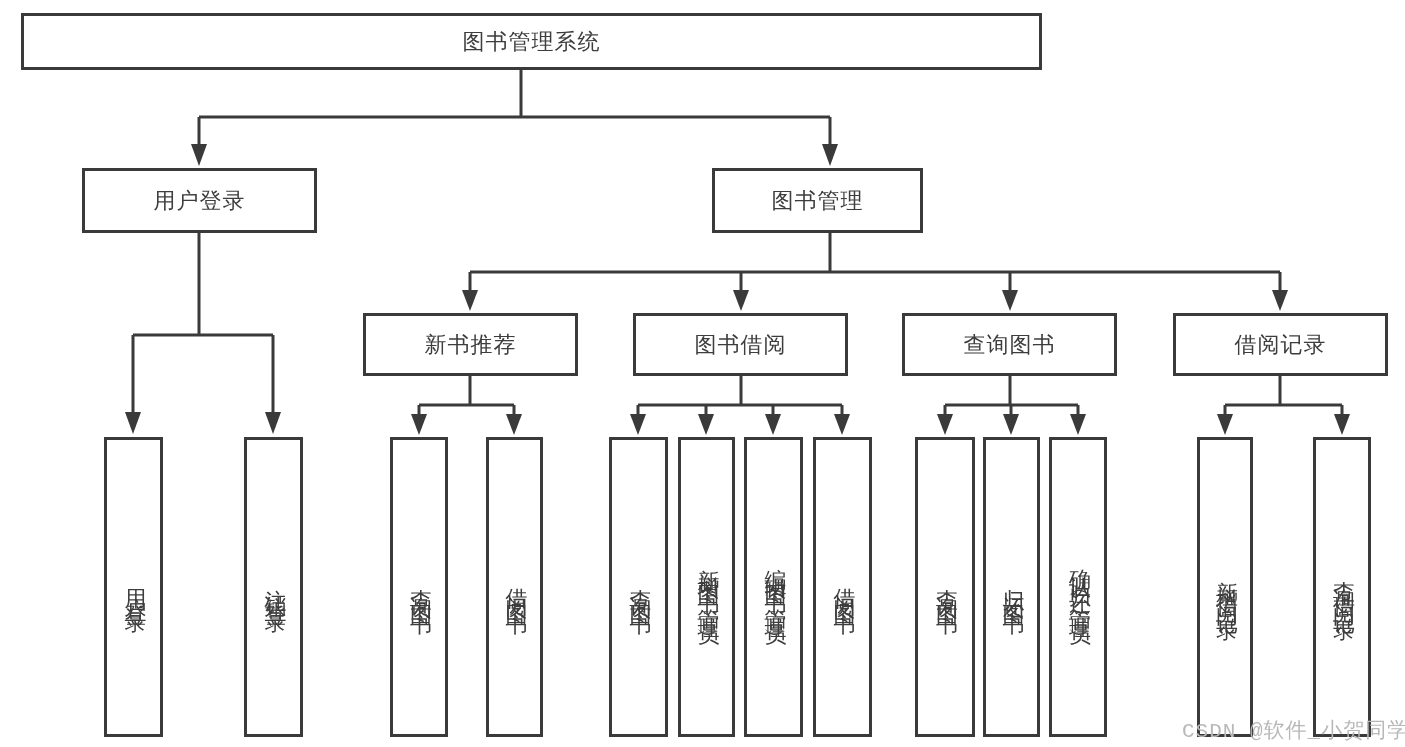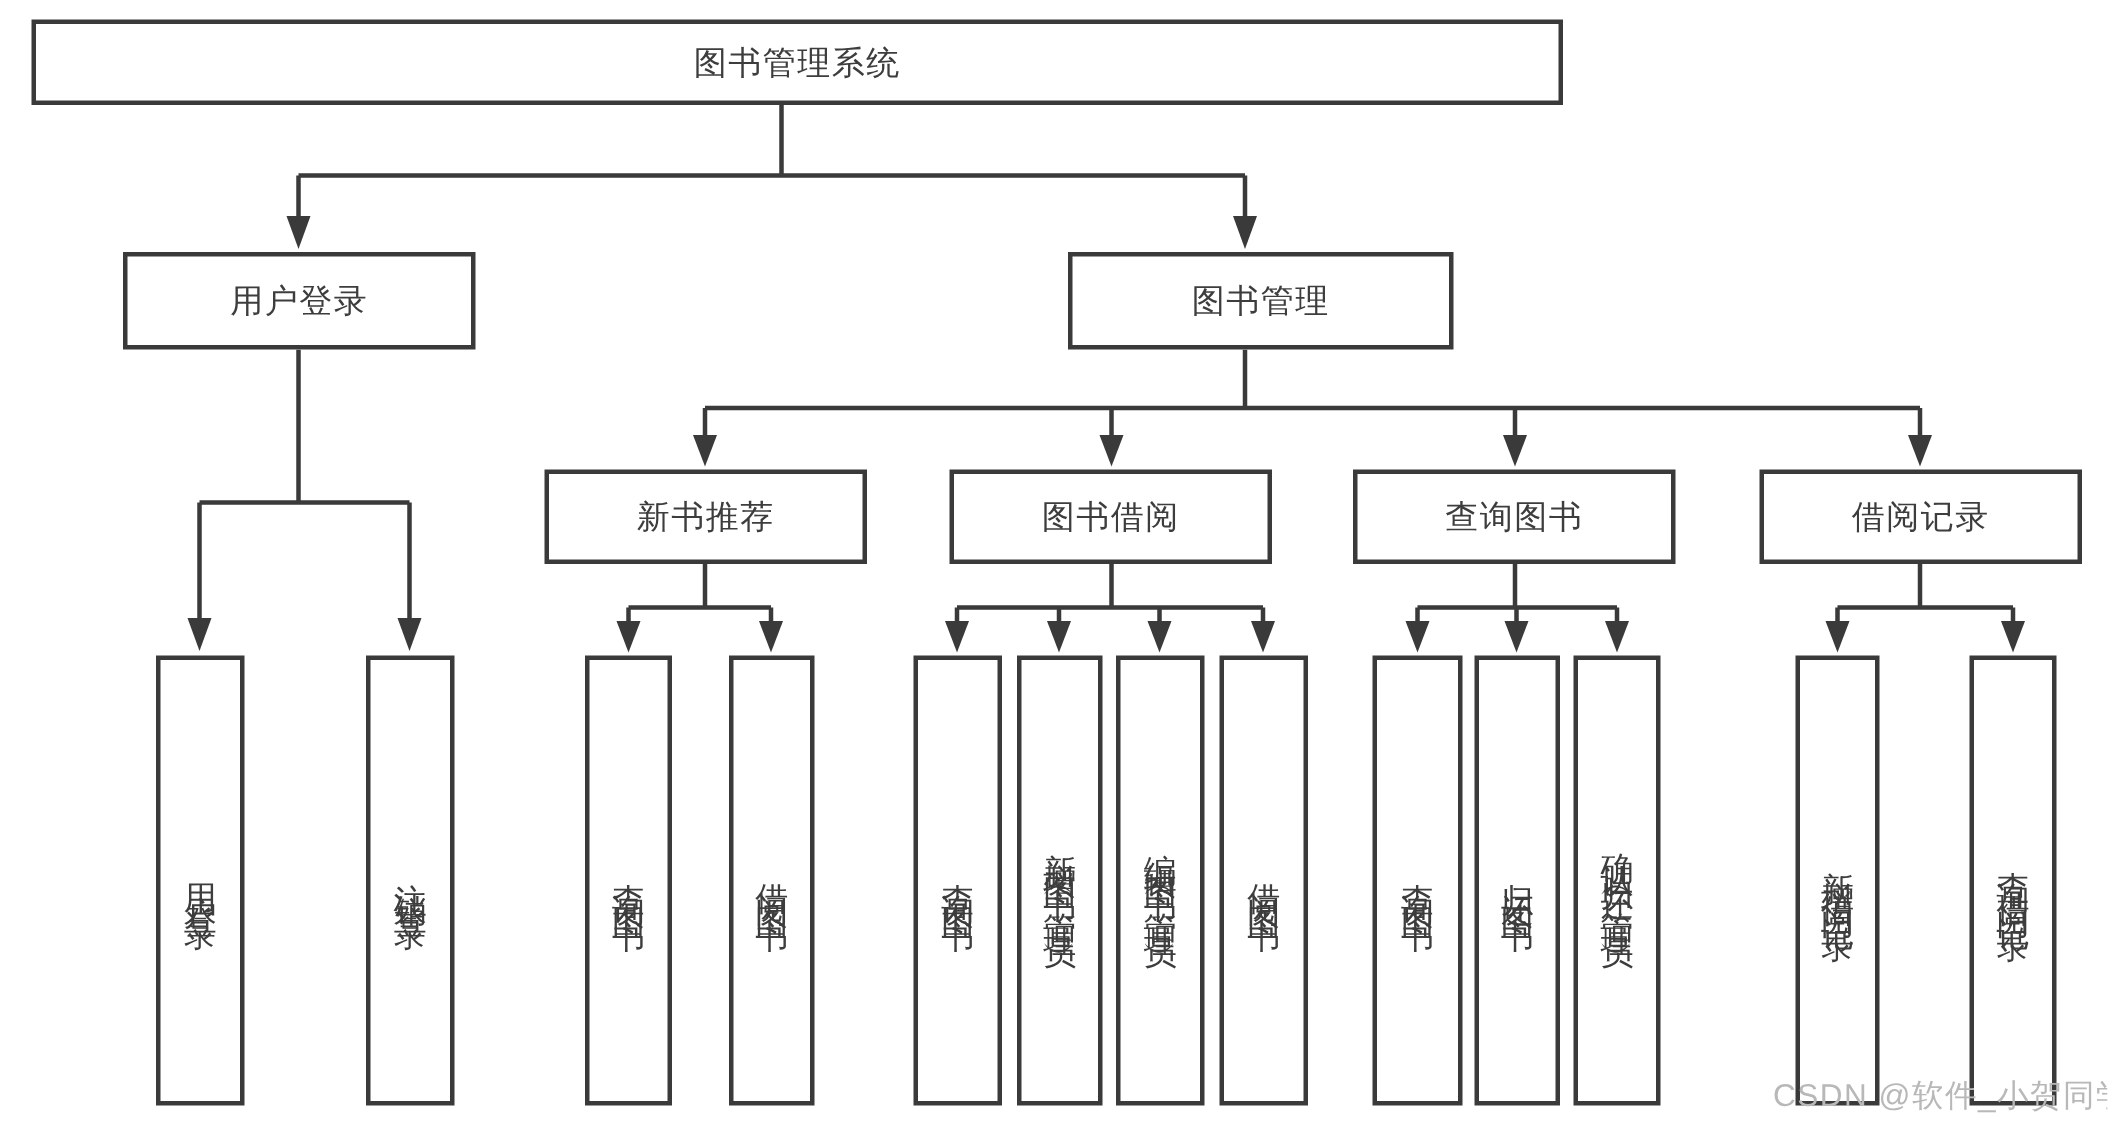--- a/index.html
+++ b/index.html
@@ -6,21 +6,21 @@
     margin: 0;
     padding: 0;
     background: #ffffff;
   }
   #canvas {
     position: relative;
     width: 1405px;
     height: 747px;
     background: #ffffff;
     overflow: hidden;
-    font-family: Liberation Sans, sans-serif;
+    font-family: Liberation Mono, monospace;
   }
   #connectors {
     position: absolute;
     left: 0;
     top: 0;
     z-index: 0;
   }
   .box {
     position: absolute;
     box-sizing: border-box;
@@ -42,21 +42,21 @@
     text-orientation: mixed;
     font-size: 22px;
     letter-spacing: 8px;
     line-height: 1;
     white-space: nowrap;
   }
   
   #n-root   { left: 21px;   top: 13px;  width: 1021px; height: 57px; }
   
   #n-login  { left: 82px;   top: 168px; width: 235px;  height: 65px; }
-  #n-mgmt   { left: 712px;  top: 168px; width: 257px;  height: 65px; }
+  #n-mgmt   { left: 712px;  top: 168px; width: 211px;  height: 65px; }
   
   .lv3      { top: 313px; height: 63px; width: 215px; }
   #n-newrec { left: 363px;  }
   #n-borrow { left: 633px;  }
   #n-curr   { left: 902px;  }
   #n-rec    { left: 1173px; }
   
   .leaf     { top: 437px; height: 300px; }
   #f-ulogin  { left: 104px;  width: 59px; }
   #f-ulogout { left: 244px;  width: 59px; }

